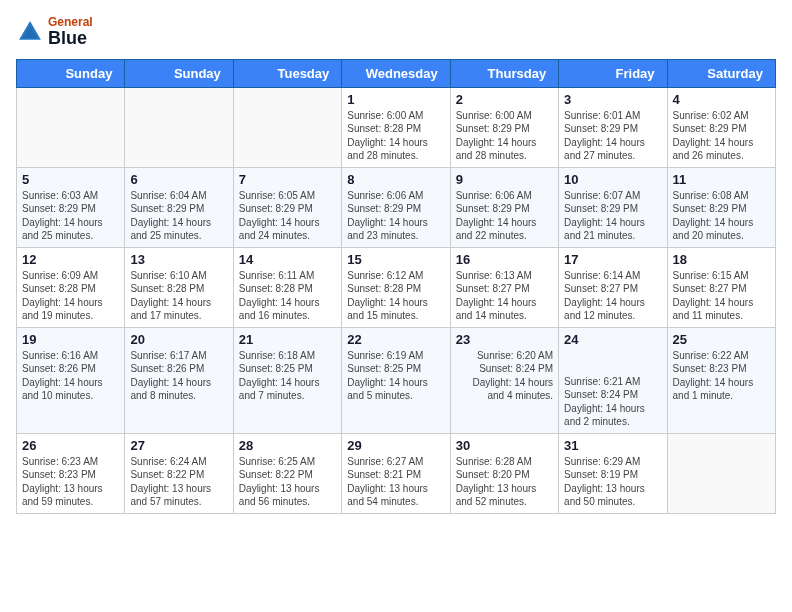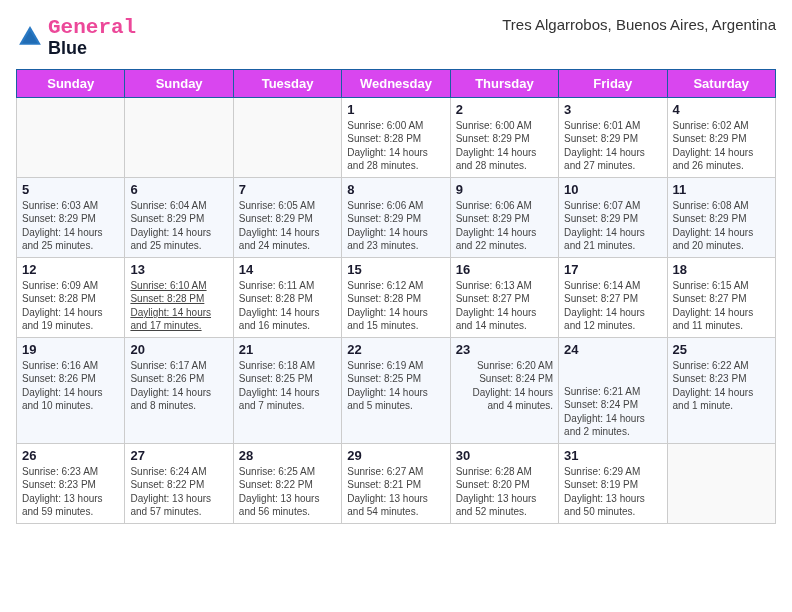--- a/index.html
+++ b/index.html
@@ -20,24 +20,23 @@
       display: flex;
       align-items: center;
       gap: 4px;
     }
     .logo-text {
       display: flex;
       flex-direction: column;
       line-height: 1.1;
     }
     .logo-general {
-      font-size: 21px;
-      font-weight: bold;
-      color: #ec4899;
-      font-family: Liberation Mono, monospace;
+      font-size: 12px;
+      font-weight: bold;
+      color: #c2410c;
     }
     .logo-blue {
       font-size: 18px;
       font-weight: bold;
       color: #0f172a;
     }
     .logo-icon {
       width: 28px;
       height: 28px;
     }
@@ -53,26 +52,26 @@
     .location-title {
       font-size: 15px;
       color: #333;
     }
     .calendar {
       width: 100%;
       border-collapse: collapse;
       border: 1px solid #ccc;
     }
     .calendar th {
-      background-color: #d946ef;
+      background-color: #3b82f6;
       color: #fff;
       font-size: 13px;
       font-weight: bold;
-      padding: 6px 4px;
-      text-align: center;
+      padding: 6px 12px;
+      text-align: right;
       border: 1px solid #1a5fa3;
     }
     .calendar td {
       vertical-align: top;
       padding: 4px 5px;
       border: 1px solid #ccc;
       width: calc(100% / 7);
       font-size: 10.5px;
       color: #333;
       height: 78px;
@@ -103,21 +102,20 @@
     <svg class="logo-icon" viewBox="0 0 36 36">
       <polygon points="18,4 32,28 4,28" fill="#2979c4"></polygon>
       <polygon points="18,10 28,26 8,26" fill="#1a5fa3" opacity="0.5"></polygon>
     </svg>
     <div class="logo-text">
       <span class="logo-general">General</span>
       <span class="logo-blue">Blue</span>
     </div>
   </div>
   <div class="title-block">
-    <div class="location-title">Tres Algarrobos, Buenos Aires, Argentina</div>
   </div>
 </div>
 
 <table class="calendar">
   <thead>
     <tr>
     <th>Sunday</th>
         <th>Sunday</th>
         <th>Tuesday</th>
         <th>Wednesday</th>
@@ -214,21 +212,21 @@
       <tr>
         <td>
           <div class="day-number">12</div>
           <div class="day-info" style="white-space: pre-line;">Sunrise: 6:09 AM
 Sunset: 8:28 PM
 Daylight: 14 hours
 and 19 minutes.</div>
         </td>
         <td>
           <div class="day-number">13</div>
-          <div class="day-info" style="white-space: pre-line; text-decoration: underline;">Sunrise: 6:10 AM
+          <div class="day-info" style="white-space: pre-line;">Sunrise: 6:10 AM
 Sunset: 8:28 PM
 Daylight: 14 hours
 and 17 minutes.</div>
         </td>
         <td>
           <div class="day-number">14</div>
           <div class="day-info" style="white-space: pre-line;">Sunrise: 6:11 AM
 Sunset: 8:28 PM
 Daylight: 14 hours
 and 16 minutes.</div>

